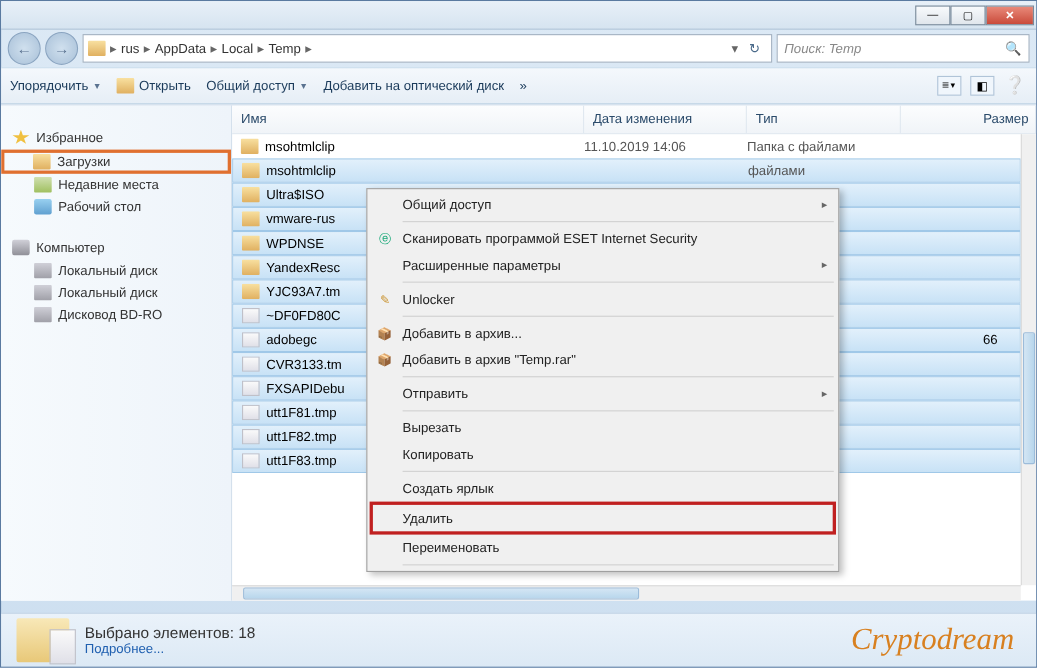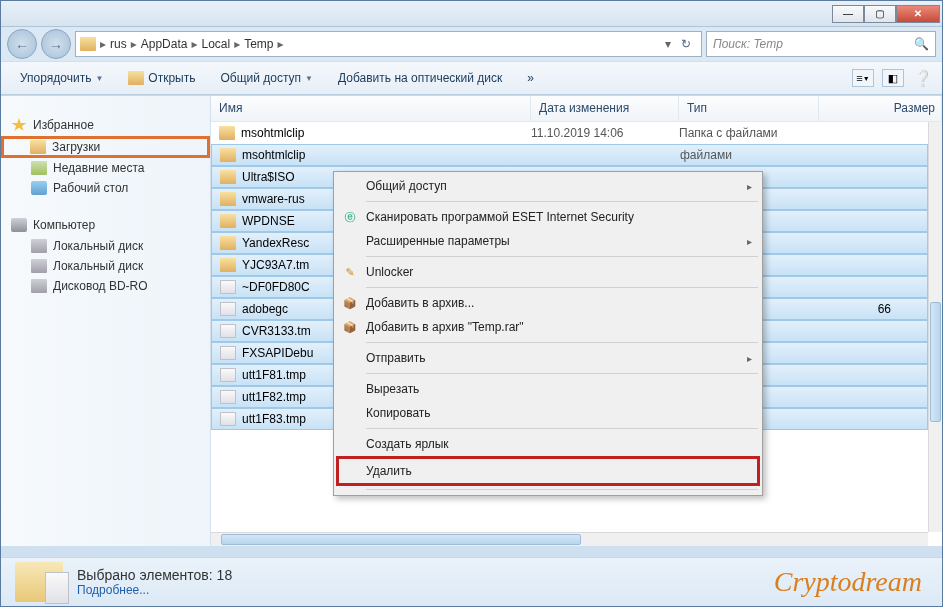--- a/index.html
+++ b/index.html
@@ -14,21 +14,21 @@
 .nav-btn { width: 30px; height: 30px; border-radius: 50%; background: radial-gradient(#d0e0ee, #a8c0d8); border: 1px solid #8aa4c0; display: flex; align-items: center; justify-content: center; color: #5a7290; font-size: 14px; }
 .breadcrumb { flex: 1; height: 26px; background: #fff; border: 1px solid #a0b0c0; display: flex; align-items: center; padding: 0 4px; gap: 2px; }
 .bc-icon { width: 16px; height: 14px; background: linear-gradient(#f8e0a0, #e0b060); border-radius: 1px; }
 .bc-sep { color: #666; padding: 0 2px; }
 .bc-item { color: #333; cursor: pointer; }
 .bc-refresh { width: 22px; height: 22px; display: flex; align-items: center; justify-content: center; color: #4a6a8a; }
 .search { width: 230px; height: 26px; background: #fff; border: 1px solid #a0b0c0; display: flex; align-items: center; padding: 0 6px; color: #888; font-style: italic; }
 .search .mag { margin-left: auto; color: #4a6a8a; font-style: normal; }
 
 .toolbar { height: 34px; background: linear-gradient(#f4f8fc, #e6eef6); border-top: 1px solid #cfe0ef; border-bottom: 1px solid #b8cde0; display: flex; align-items: center; padding: 0 8px; gap: 14px; }
-.tool-item { color: #1a3a5a; display: flex; align-items: center; gap: 4px; cursor: pointer; margin-left: 11px; }
+.tool-item { color: #1a3a5a; display: flex; align-items: center; gap: 4px; cursor: pointer; }
 .tool-arrow { font-size: 8px; color: #5a7290; }
 .tool-right { margin-left: auto; display: flex; align-items: center; gap: 8px; }
 .tool-icon { width: 22px; height: 18px; border: 1px solid #b0c4d8; background: #f0f6fc; display: flex; align-items: center; justify-content: center; font-size: 11px; }
 
 .content { position: absolute; top: 94px; bottom: 60px; left: 0; right: 0; display: flex; background: #fff; border-top: 1px solid #c8d8e8; }
 .sidebar { width: 210px; border-right: 1px solid #d4e0ec; background: linear-gradient(to right, #f6fafd, #eef4fa); overflow: hidden; padding-top: 2px; }
 .sb-group { margin-bottom: 8px; }
 .sb-header { display: flex; align-items: center; padding: 4px 10px; gap: 6px; font-weight: normal; color: #333; margin-top: 16px; }
 .sb-item { display: flex; align-items: center; padding: 3px 10px 3px 30px; gap: 6px; color: #333; cursor: pointer; }
 .sb-hl { border: 3px solid #e07030; padding: 1px 6px 1px 26px; }
@@ -48,21 +48,21 @@
 .col-name { width: 320px; }
 .col-date { width: 148px; }
 .col-type { width: 140px; }
 .col-size { flex: 1; text-align: right; padding-right: 6px; }
 .filelist { position: absolute; top: 26px; bottom: 14px; left: 0; right: 14px; overflow: hidden; }
 .row { display: flex; height: 22px; align-items: center; }
 .row.sel { background: linear-gradient(#e2f0fb, #c8e2f6); border: 1px solid #a0c8e8; }
 .row .rn { width: 320px; padding-left: 8px; display: flex; align-items: center; gap: 6px; overflow: hidden; white-space: nowrap; }
 .row .rd { width: 148px; color: #555; }
 .row .rt { width: 140px; color: #555; overflow: hidden; white-space: nowrap; }
-.row .rs { flex: 1; text-align: right; padding-right: 36px; }
+.row .rs { flex: 1; text-align: right; padding-right: 20px; }
 
 .ctxmenu { position: absolute; left: 332px; top: 170px; width: 430px; background: #f0f0f0; border: 1px solid #a0a0a0; box-shadow: 3px 3px 6px rgba(0,0,0,0.25); z-index: 100; padding: 2px; }
 .ctx-item { display: flex; align-items: center; height: 24px; padding: 0 8px 0 30px; position: relative; color: #222; cursor: default; }
 .ctx-item.hl { border: 3px solid #c02020; padding-left: 27px; height: 30px; }
 .ctx-item .sub { margin-left: auto; color: #666; font-size: 10px; }
 .ctx-sep { height: 1px; background: #d0d0d0; margin: 3px 2px 3px 30px; }
 .ctx-icon { position: absolute; left: 6px; width: 16px; height: 16px; display: flex; align-items: center; justify-content: center; font-size: 11px; }
 
 .vscroll { position: absolute; right: 0; top: 26px; bottom: 14px; width: 14px; background: #f0f0f0; border-left: 1px solid #dadada; }
 .vscroll .thumb { position: absolute; left: 1px; right: 1px; top: 180px; height: 120px; background: linear-gradient(to right, #d4e6f4, #b8d6ec); border: 1px solid #9cbcda; border-radius: 2px; }
@@ -348,20 +348,21 @@
   <div class="ctx-item">
       <span>Отправить</span>
       <span class="sub">▸</span>
     </div>
   <div class="ctx-sep"></div>
   <div class="ctx-item">Вырезать</div>
   <div class="ctx-item">Копировать</div>
   <div class="ctx-sep"></div>
   <div class="ctx-item">Создать ярлык</div>
   <div class="ctx-item hl">Удалить</div>
+  <div class="ctx-item">Переименовать</div>
   <div class="ctx-sep"></div>
 </div>
 
 <div class="statusbar">
   <div class="status-icon"></div>
   <div class="status-text">
     <div class="t1">Выбрано элементов: 18</div>
     <div class="t2">Подробнее...</div>
   </div>
 </div>

